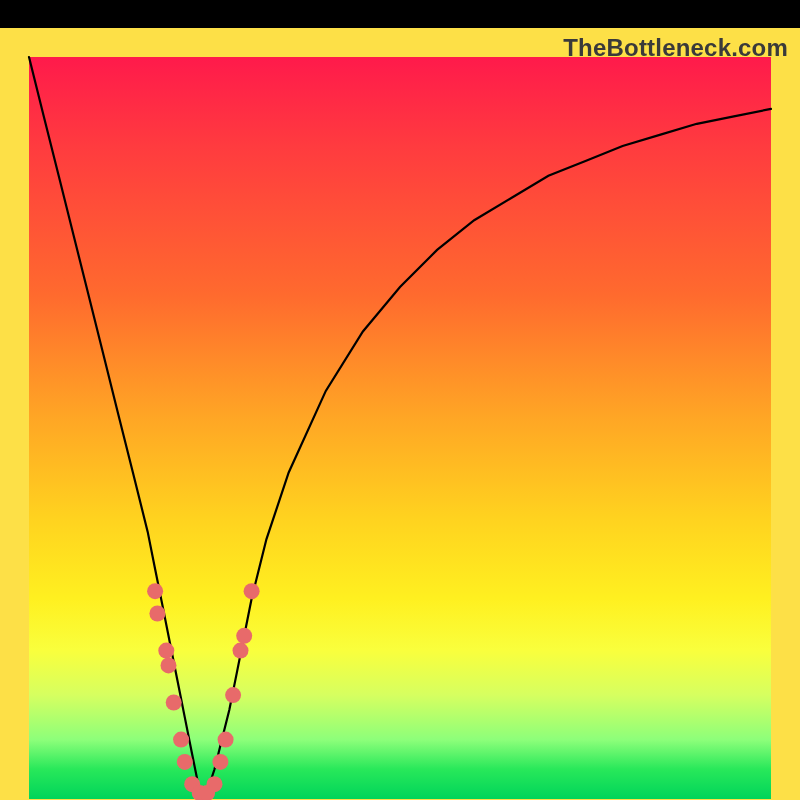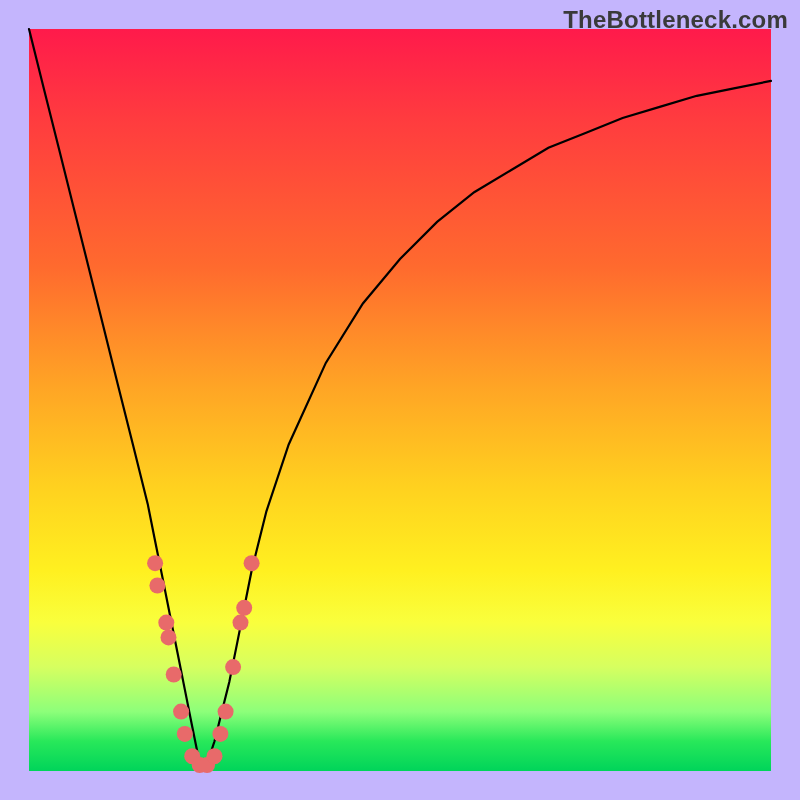--- a/index.html
+++ b/index.html
@@ -7,21 +7,22 @@
     padding: 0;
     width: 800px;
     height: 800px;
     overflow: hidden;
     background: #000;
     font-family: Arial, Helvetica, sans-serif;
   }
   .frame {
     position: absolute;
     inset: 0;
-    background: #c4b5fd;
+    background: #fde047;
+    margin-top: 28px;
   }
   .plot {
     position: absolute;
     left: 29px;
     top: 29px;
     width: 742px;
     height: 742px;
     
     background: linear-gradient(
       to bottom,

